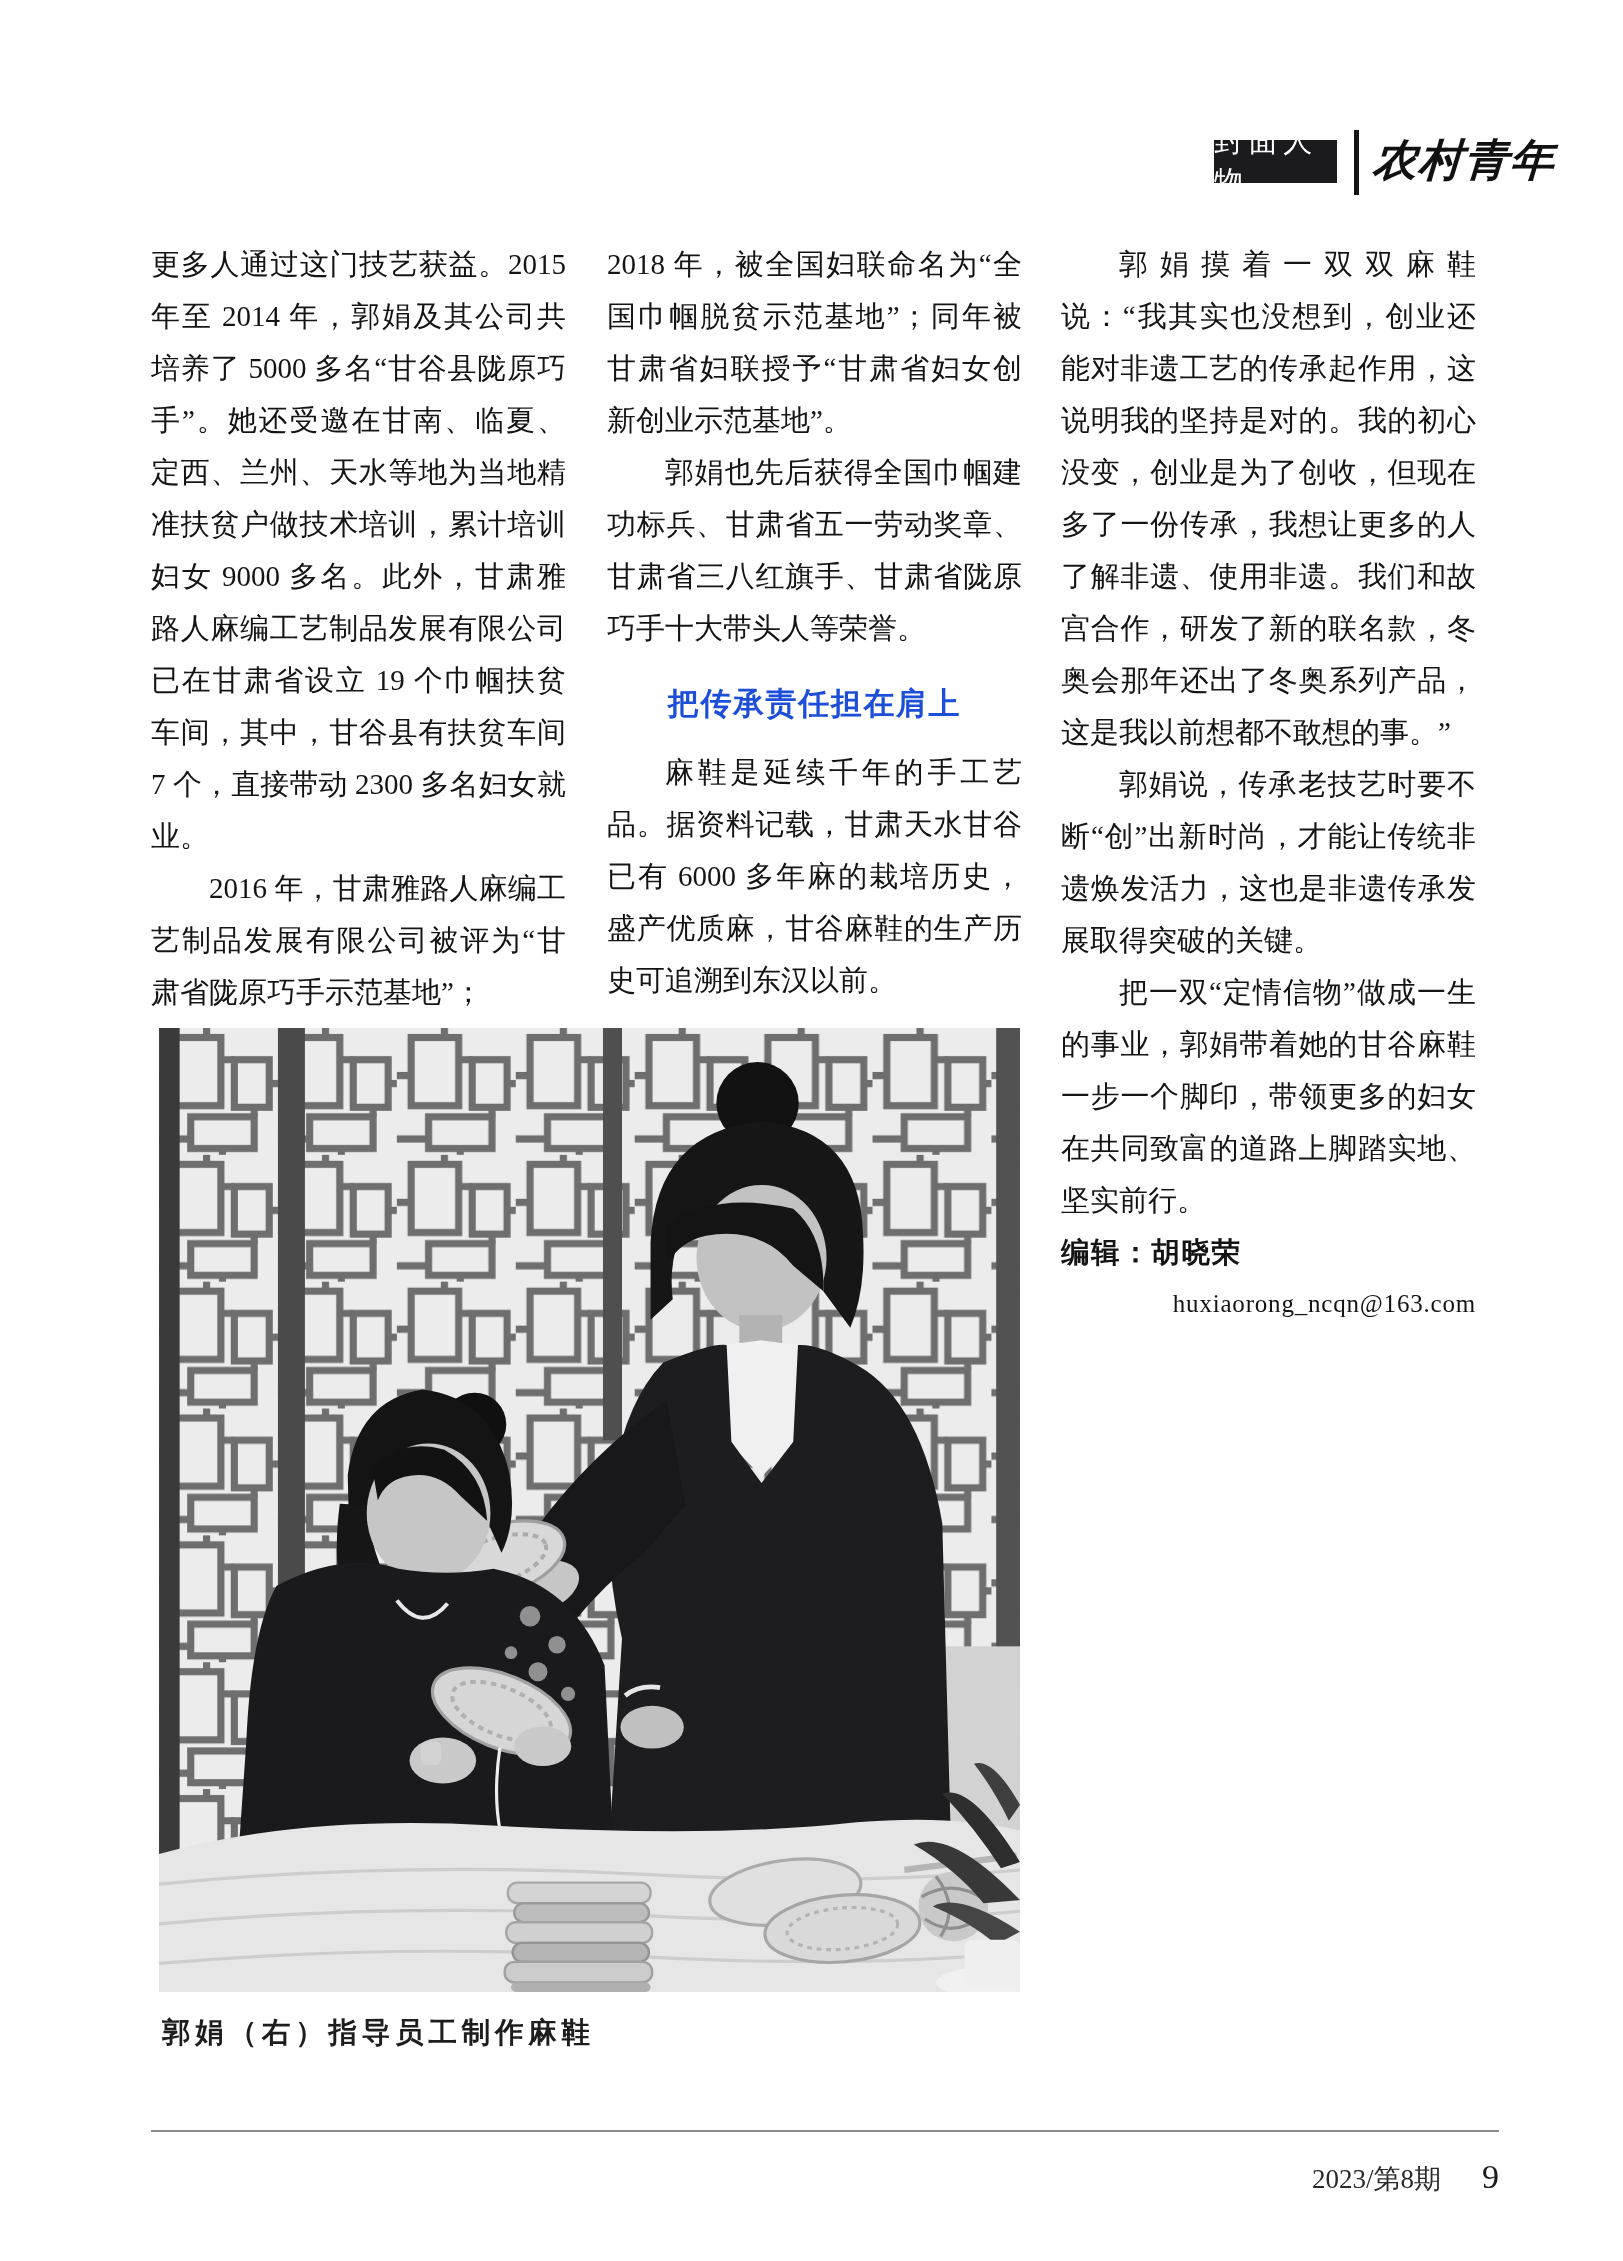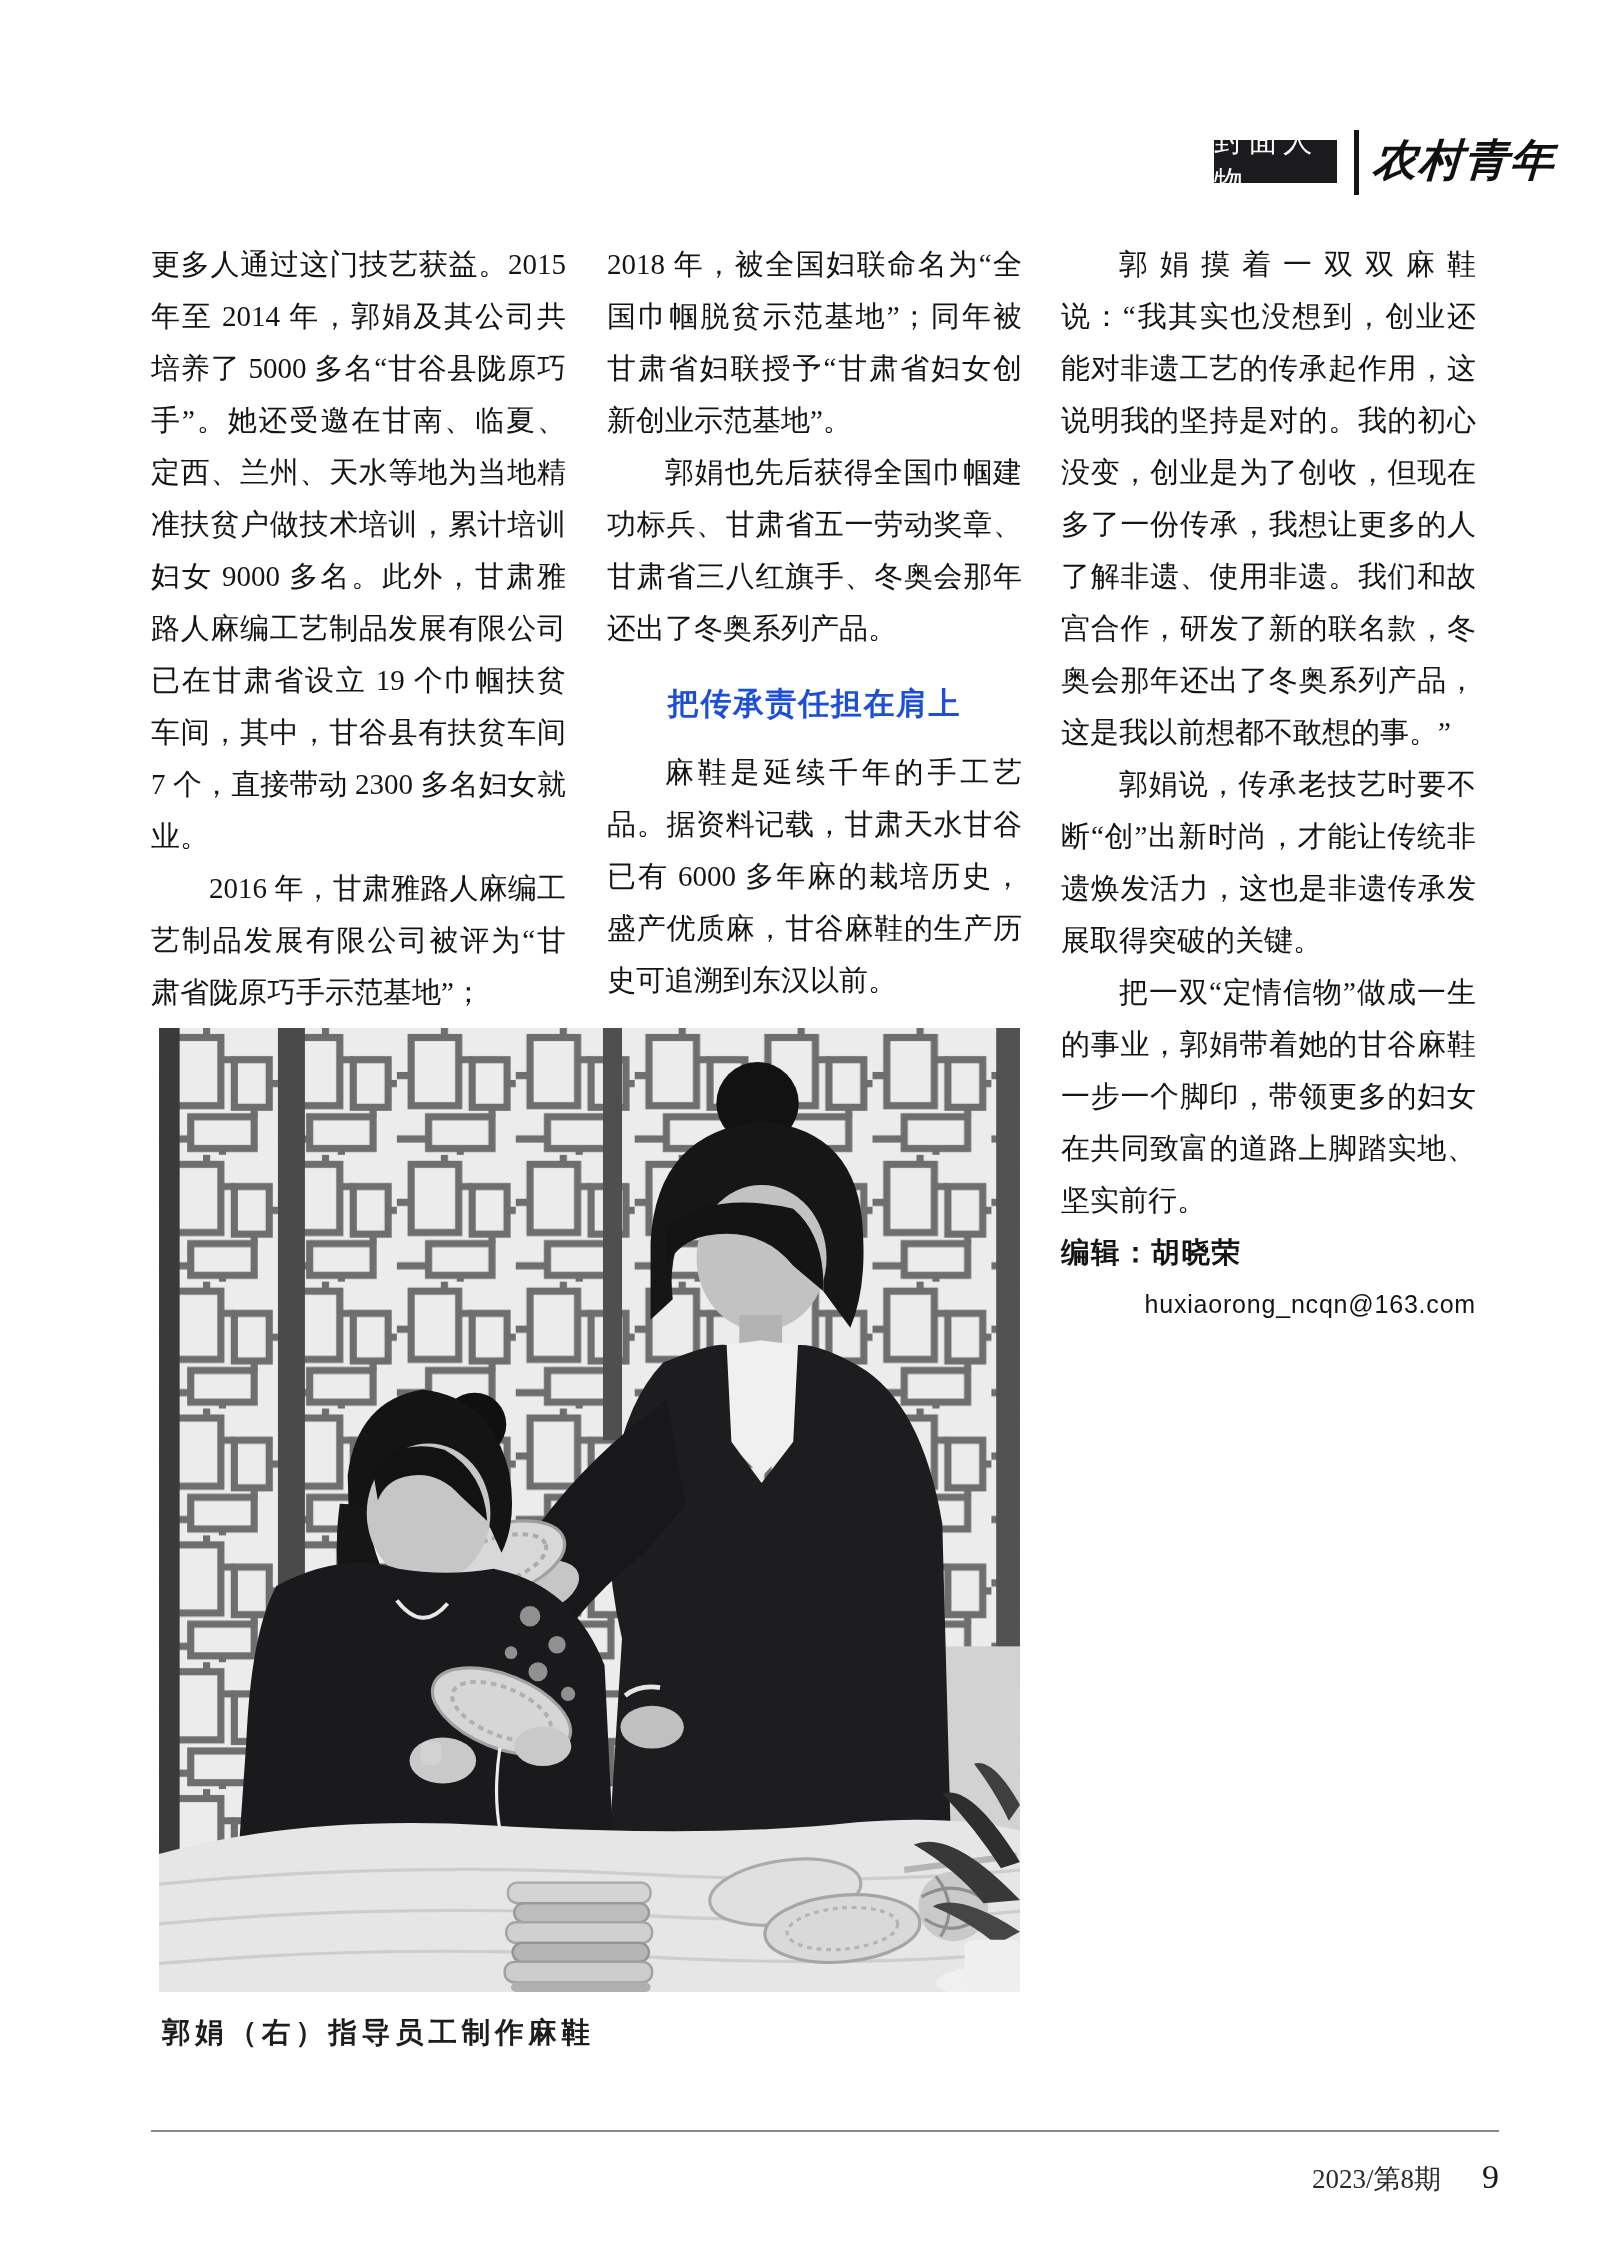--- a/index.html
+++ b/index.html
@@ -52,21 +52,21 @@
     text-align:center;color:#1d4ed8;
     margin:28.5px 0 22px 0;line-height:41px;
   }
   .editor-line{
     text-align:left;
     font-family:"Liberation Sans","DejaVu Sans",sans-serif;
     font-weight:bold;font-size:28.5px;letter-spacing:1.6px;
   }
   .email-line{
     text-align:right;
-    font-family:Liberation Sans, sans-serif;
+    font-family:Liberation Serif, serif;
     font-size:25px;letter-spacing:0.8px;
   }
 
   
   .photo{
     position:absolute;left:159px;top:1028px;
     width:861px;height:964px;
     background:#e9e9e9;overflow:hidden;
   }
   .photo svg{display:block;width:100%;height:100%;}
@@ -102,21 +102,21 @@
   <div class="hdr-divider"></div>
   <div class="hdr-logo">农村青年</div>
 
   <div class="col col1">
     <p>更多人通过这门技艺获益。2015 年至 2014 年，郭娟及其公司共培养了 5000 多名“甘谷县陇原巧手”。她还受邀在甘南、临夏、定西、兰州、天水等地为当地精准扶贫户做技术培训，累计培训妇女 9000 多名。此外，甘肃雅路人麻编工艺制品发展有限公司已在甘肃省设立 19 个巾帼扶贫车间，其中，甘谷县有扶贫车间 7 个，直接带动 2300 多名妇女就业。</p>
     <p class="indent">2016 年，甘肃雅路人麻编工艺制品发展有限公司被评为“甘肃省陇原巧手示范基地”；</p>
   </div>
 
   <div class="col col2">
     <p>2018 年，被全国妇联命名为“全国巾帼脱贫示范基地”；同年被甘肃省妇联授予“甘肃省妇女创新创业示范基地”。</p>
-    <p class="indent">郭娟也先后获得全国巾帼建功标兵、甘肃省五一劳动奖章、甘肃省三八红旗手、冬奥会那年还出了冬奥系列产品。</p>
+    <p class="indent">郭娟也先后获得全国巾帼建功标兵、甘肃省五一劳动奖章、甘肃省三八红旗手、甘肃省陇原巧手十大带头人等荣誉。</p>
     <div class="sec-heading">把传承责任担在肩上</div>
     <p class="indent">麻鞋是延续千年的手工艺品。据资料记载，甘肃天水甘谷已有 6000 多年麻的栽培历史，盛产优质麻，甘谷麻鞋的生产历史可追溯到东汉以前。</p>
   </div>
 
   <div class="col col3">
     <p class="indent">郭娟摸着一双双麻鞋说：“我其实也没想到，创业还能对非遗工艺的传承起作用，这说明我的坚持是对的。我的初心没变，创业是为了创收，但现在多了一份传承，我想让更多的人了解非遗、使用非遗。我们和故宫合作，研发了新的联名款，冬奥会那年还出了冬奥系列产品，这是我以前想都不敢想的事。”</p>
     <p class="indent">郭娟说，传承老技艺时要不断“创”出新时尚，才能让传统非遗焕发活力，这也是非遗传承发展取得突破的关键。</p>
     <p class="indent">把一双“定情信物”做成一生的事业，郭娟带着她的甘谷麻鞋一步一个脚印，带领更多的妇女在共同致富的道路上脚踏实地、坚实前行。</p>
     <div class="editor-line">编辑：胡晓荣</div>
     <div class="email-line">huxiaorong_ncqn@163.com</div>

